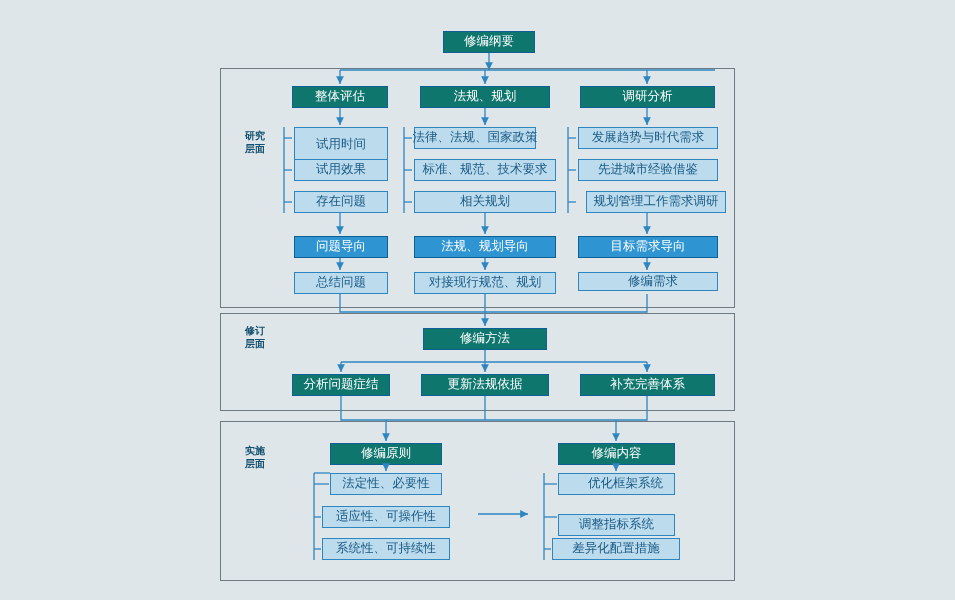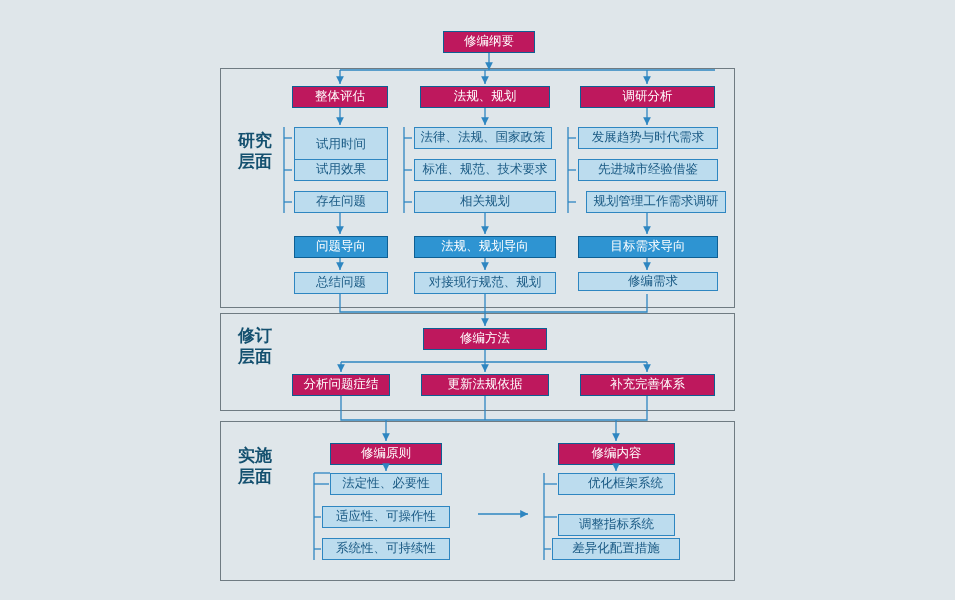--- a/index.html
+++ b/index.html
@@ -24,21 +24,21 @@
   .node {
     position: absolute;
     box-sizing: border-box;
     display: flex;
     align-items: center;
     justify-content: center;
     text-align: center;
     font-size: 12.5px;
     line-height: 1.1;
     color: #ffffff;
-    background: #be185d;
+    background: #0f766e;
     border: 1px solid #0e5f93;
     white-space: nowrap;
   }
   .node.light {
     background: #bcdcee;
     color: #1a5a84;
     border: 1px solid #2e86c1;
   }
   .node.mid {
     background: #2e94d2;
@@ -46,21 +46,21 @@
     border: 1px solid #0e5f93;
   }
   .group-box {
     position: absolute;
     box-sizing: border-box;
     border: 1px solid #6f7b82;
     background: transparent;
   }
   .group-label {
     position: absolute;
-    font-size: 17px;
+    font-size: 10px;
     font-weight: bold;
     color: #14506f;
     line-height: 1.25;
     text-align: center;
     white-space: pre-line;
   }
   svg.lines {
     position: absolute;
     left: 0;
     top: 0;
@@ -93,21 +93,21 @@
 层面</div>
 
   <div class="node" style="left:292px; top:86px; width:96px; height:22px;">整体评估</div>
   <div class="node" style="left:580px; top:86px; width:135px; height:22px;">调研分析</div>
   <div class="node" style="left:420px; top:86px; width:130px; height:22px;">法规、规划</div>
 
   <div class="node light" style="left:294px; top:127px; width:94px; height:36px;">试用时间</div>
   <div class="node light" style="left:294px; top:159px; width:94px; height:22px;">试用效果</div>
   <div class="node light" style="left:294px; top:191px; width:94px; height:22px;">存在问题</div>
 
-  <div class="node light" style="left:414px; top:127px; width:138px; height:22px;">法律、法规、国家政策</div>
+  <div class="node light" style="left:414px; top:127px; width:122px; height:22px;">法律、法规、国家政策</div>
   <div class="node light" style="left:414px; top:159px; width:142px; height:22px;">标准、规范、技术要求</div>
   <div class="node light" style="left:414px; top:191px; width:142px; height:22px;">相关规划</div>
 
   <div class="node light" style="left:578px; top:127px; width:140px; height:22px;">发展趋势与时代需求</div>
   <div class="node light" style="left:578px; top:159px; width:140px; height:22px;">先进城市经验借鉴</div>
   <div class="node light" style="left:578px; top:191px; width:140px; height:22px;margin-left:8px;">规划管理工作需求调研</div>
 
   <div class="node mid" style="left:294px; top:236px; width:94px; height:22px;">问题导向</div>
   <div class="node mid" style="left:414px; top:236px; width:142px; height:22px;">法规、规划导向</div>
   <div class="node mid" style="left:578px; top:236px; width:140px; height:22px;">目标需求导向</div>

